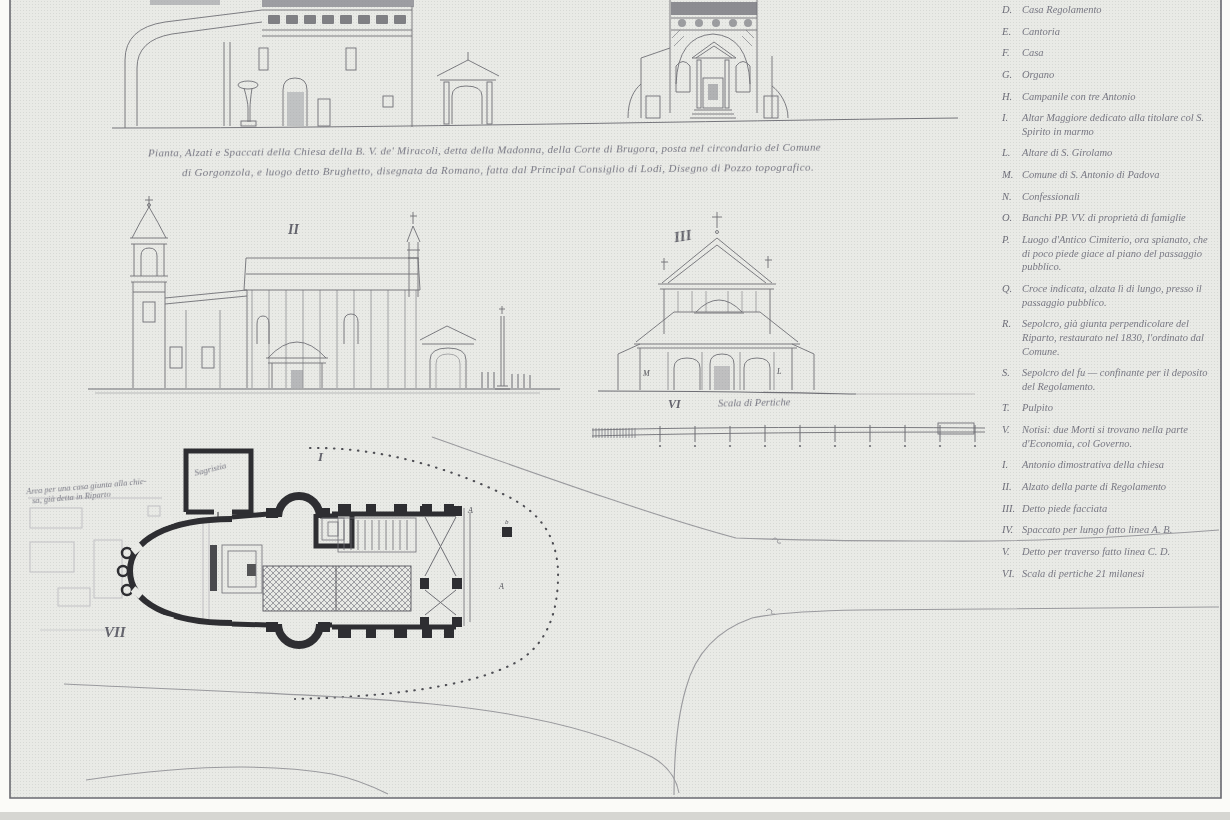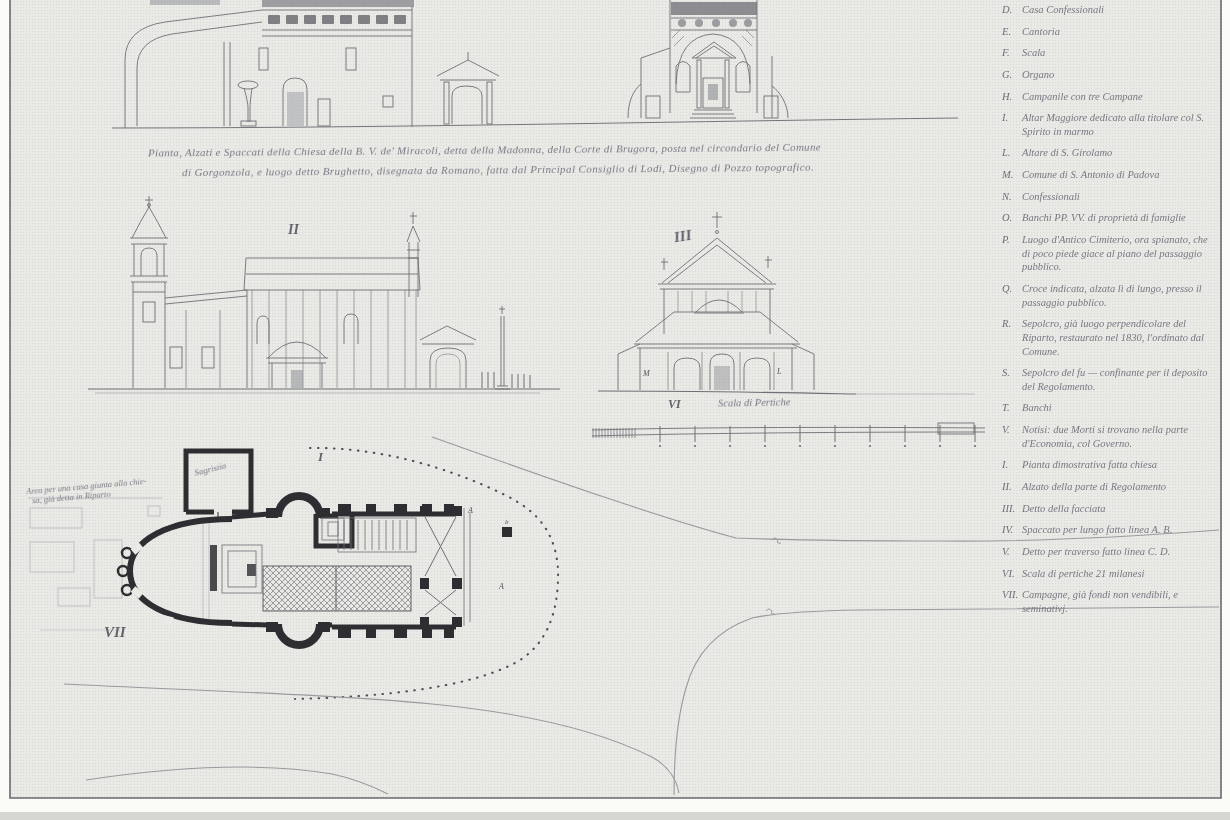--- a/index.html
+++ b/index.html
@@ -282,37 +282,37 @@
   <div class="fig-label lbl-i">I</div>
   <div class="fig-label lbl-vii">VII</div>
 
   <div class="hand sacristy-note">Sagristia</div>
   <div class="hand area1">Area per una casa giunta alla chie-</div>
   <div class="hand area2">sa, già detta in Riparto</div>
 
   <div class="legend">
       <div class="legend-row">
         <span class="lkey">D.</span>
-        <span class="ltext">Casa Confessionali</span>
+        <span class="ltext">Casa Regolamento</span>
       </div>
       <div class="legend-row">
         <span class="lkey">E.</span>
         <span class="ltext">Cantoria</span>
       </div>
       <div class="legend-row">
         <span class="lkey">F.</span>
-        <span class="ltext">Scala</span>
+        <span class="ltext">Casa</span>
       </div>
       <div class="legend-row">
         <span class="lkey">G.</span>
         <span class="ltext">Organo</span>
       </div>
       <div class="legend-row">
         <span class="lkey">H.</span>
-        <span class="ltext">Campanile con tre Campane</span>
+        <span class="ltext">Campanile con tre Antonio</span>
       </div>
       <div class="legend-row">
         <span class="lkey">I.</span>
         <span class="ltext">Altar Maggiore dedicato alla titolare col S. Spirito in marmo</span>
       </div>
       <div class="legend-row">
         <span class="lkey">L.</span>
         <span class="ltext">Altare di S. Girolamo</span>
       </div>
       <div class="legend-row">
@@ -330,56 +330,52 @@
       <div class="legend-row">
         <span class="lkey">P.</span>
         <span class="ltext">Luogo d'Antico Cimiterio, ora spianato, che di poco piede giace al piano del passaggio pubblico.</span>
       </div>
       <div class="legend-row">
         <span class="lkey">Q.</span>
         <span class="ltext">Croce indicata, alzata lì di lungo, presso il passaggio pubblico.</span>
       </div>
       <div class="legend-row">
         <span class="lkey">R.</span>
-        <span class="ltext">Sepolcro, già luogo perpendicolare del Riparto, restaurato nel 1830, l'ordinato dal Comune.</span>
+        <span class="ltext">Sepolcro, già giunta perpendicolare del Riparto, restaurato nel 1830, l'ordinato dal Comune.</span>
       </div>
       <div class="legend-row">
         <span class="lkey">S.</span>
         <span class="ltext">Sepolcro del fu — confinante per il deposito del Regolamento.</span>
       </div>
       <div class="legend-row">
         <span class="lkey">T.</span>
-        <span class="ltext">Banchi</span>
+        <span class="ltext">Pulpito</span>
       </div>
       <div class="legend-row">
         <span class="lkey">V.</span>
         <span class="ltext">Notisi: due Morti si trovano nella parte d'Economia, col Governo.</span>
       </div>
       <div class="legend-row">
         <span class="lkey">I.</span>
-        <span class="ltext">Pianta dimostrativa fatta chiesa</span>
+        <span class="ltext">Antonio dimostrativa della chiesa</span>
       </div>
       <div class="legend-row">
         <span class="lkey">II.</span>
         <span class="ltext">Alzato della parte di Regolamento</span>
       </div>
       <div class="legend-row">
         <span class="lkey">III.</span>
-        <span class="ltext">Detto della facciata</span>
+        <span class="ltext">Detto piede facciata</span>
       </div>
       <div class="legend-row">
         <span class="lkey">IV.</span>
         <span class="ltext">Spaccato per lungo fatto linea A. B.</span>
       </div>
       <div class="legend-row">
         <span class="lkey">V.</span>
         <span class="ltext">Detto per traverso fatto linea C. D.</span>
       </div>
       <div class="legend-row">
         <span class="lkey">VI.</span>
         <span class="ltext">Scala di pertiche 21 milanesi</span>
       </div>
-      <div class="legend-row">
-        <span class="lkey">VII.</span>
-        <span class="ltext">Campagne, già fondi non vendibili, e seminativj.</span>
-      </div>
     </div>
 </div>
 
 </body></html>

